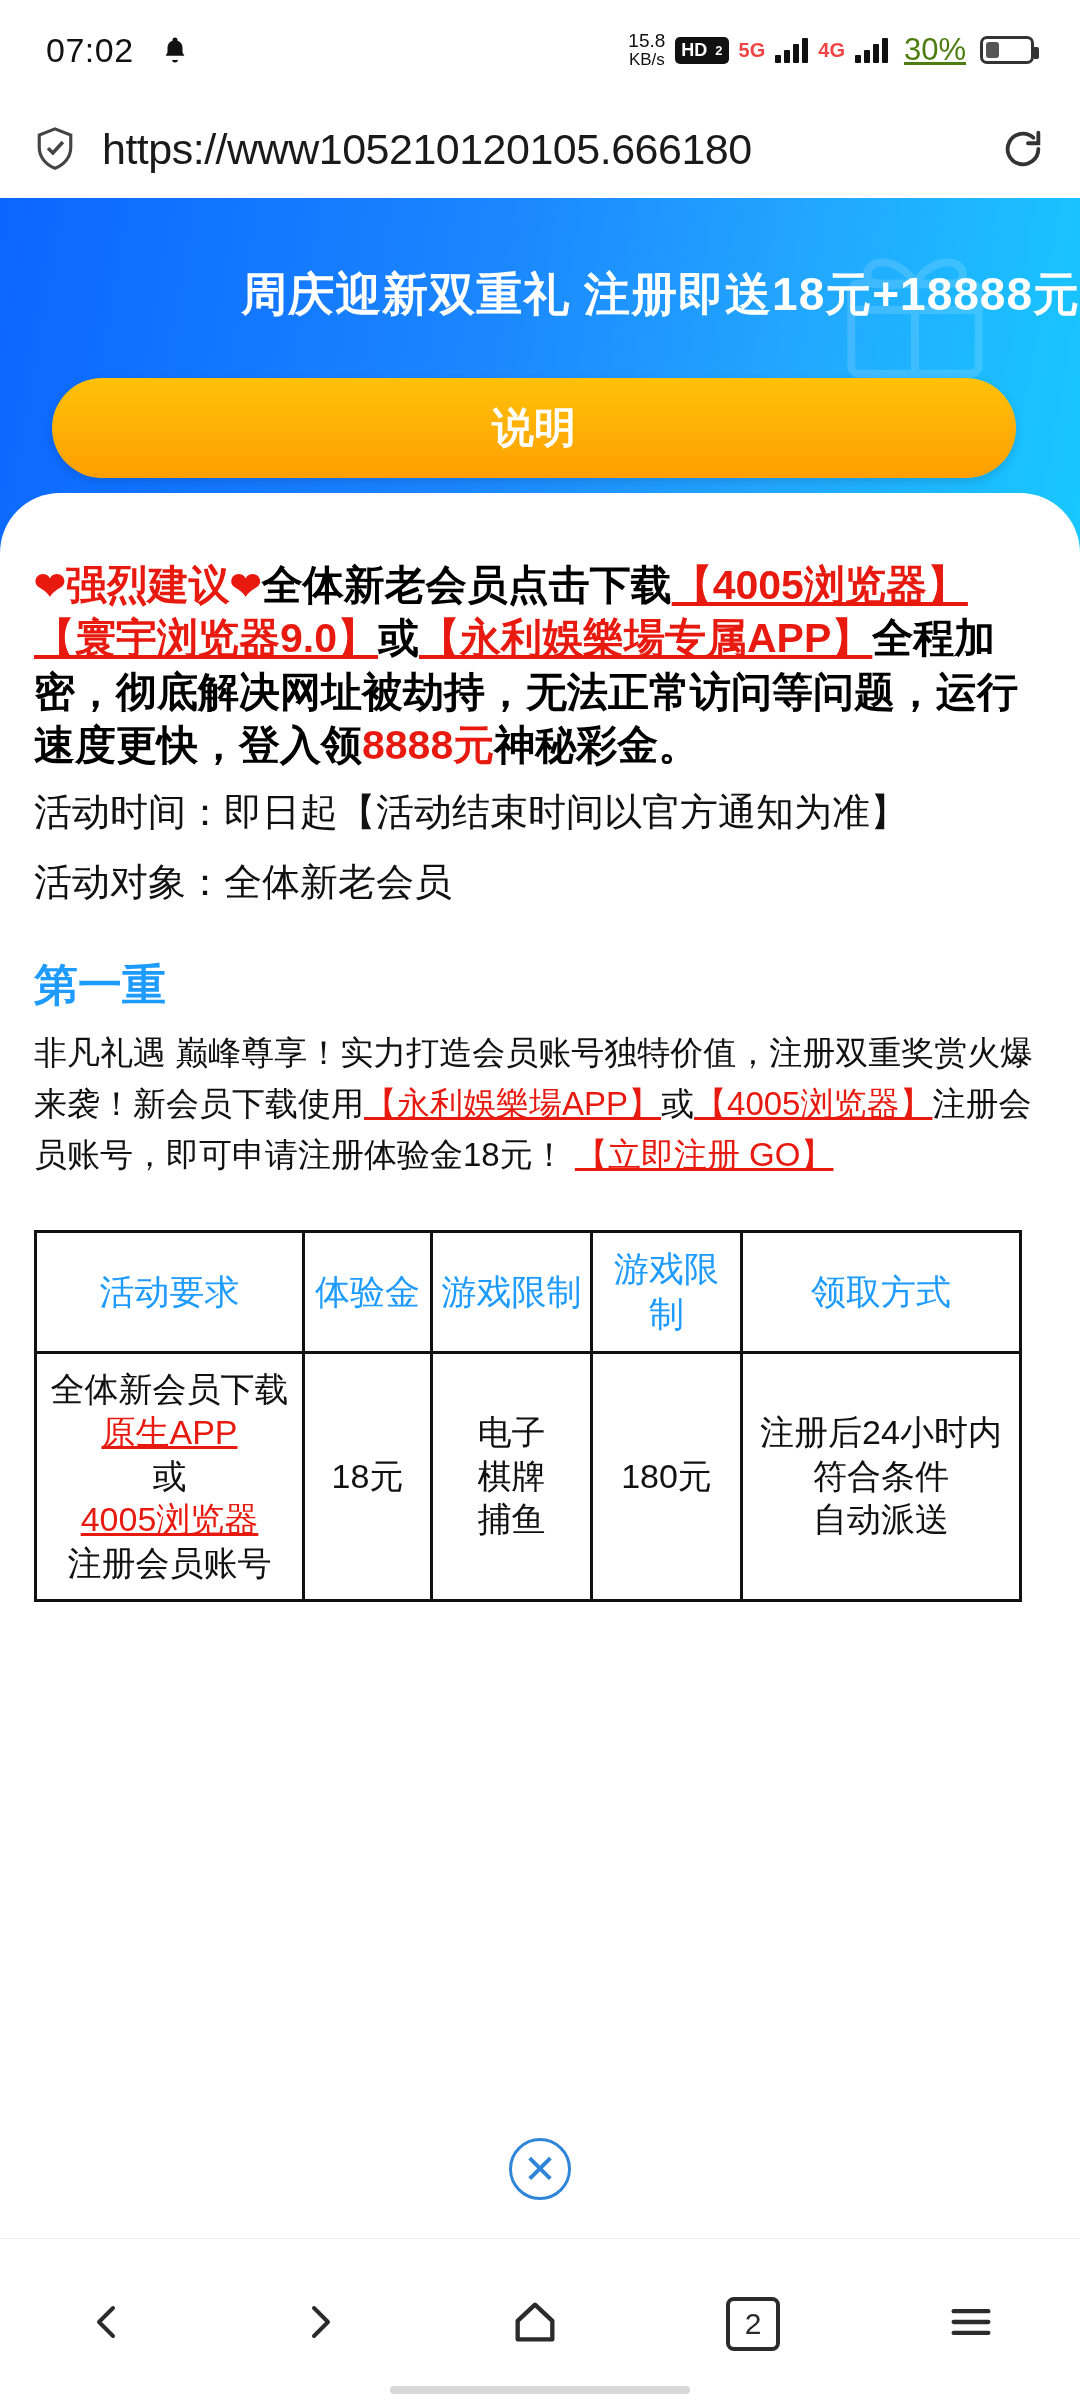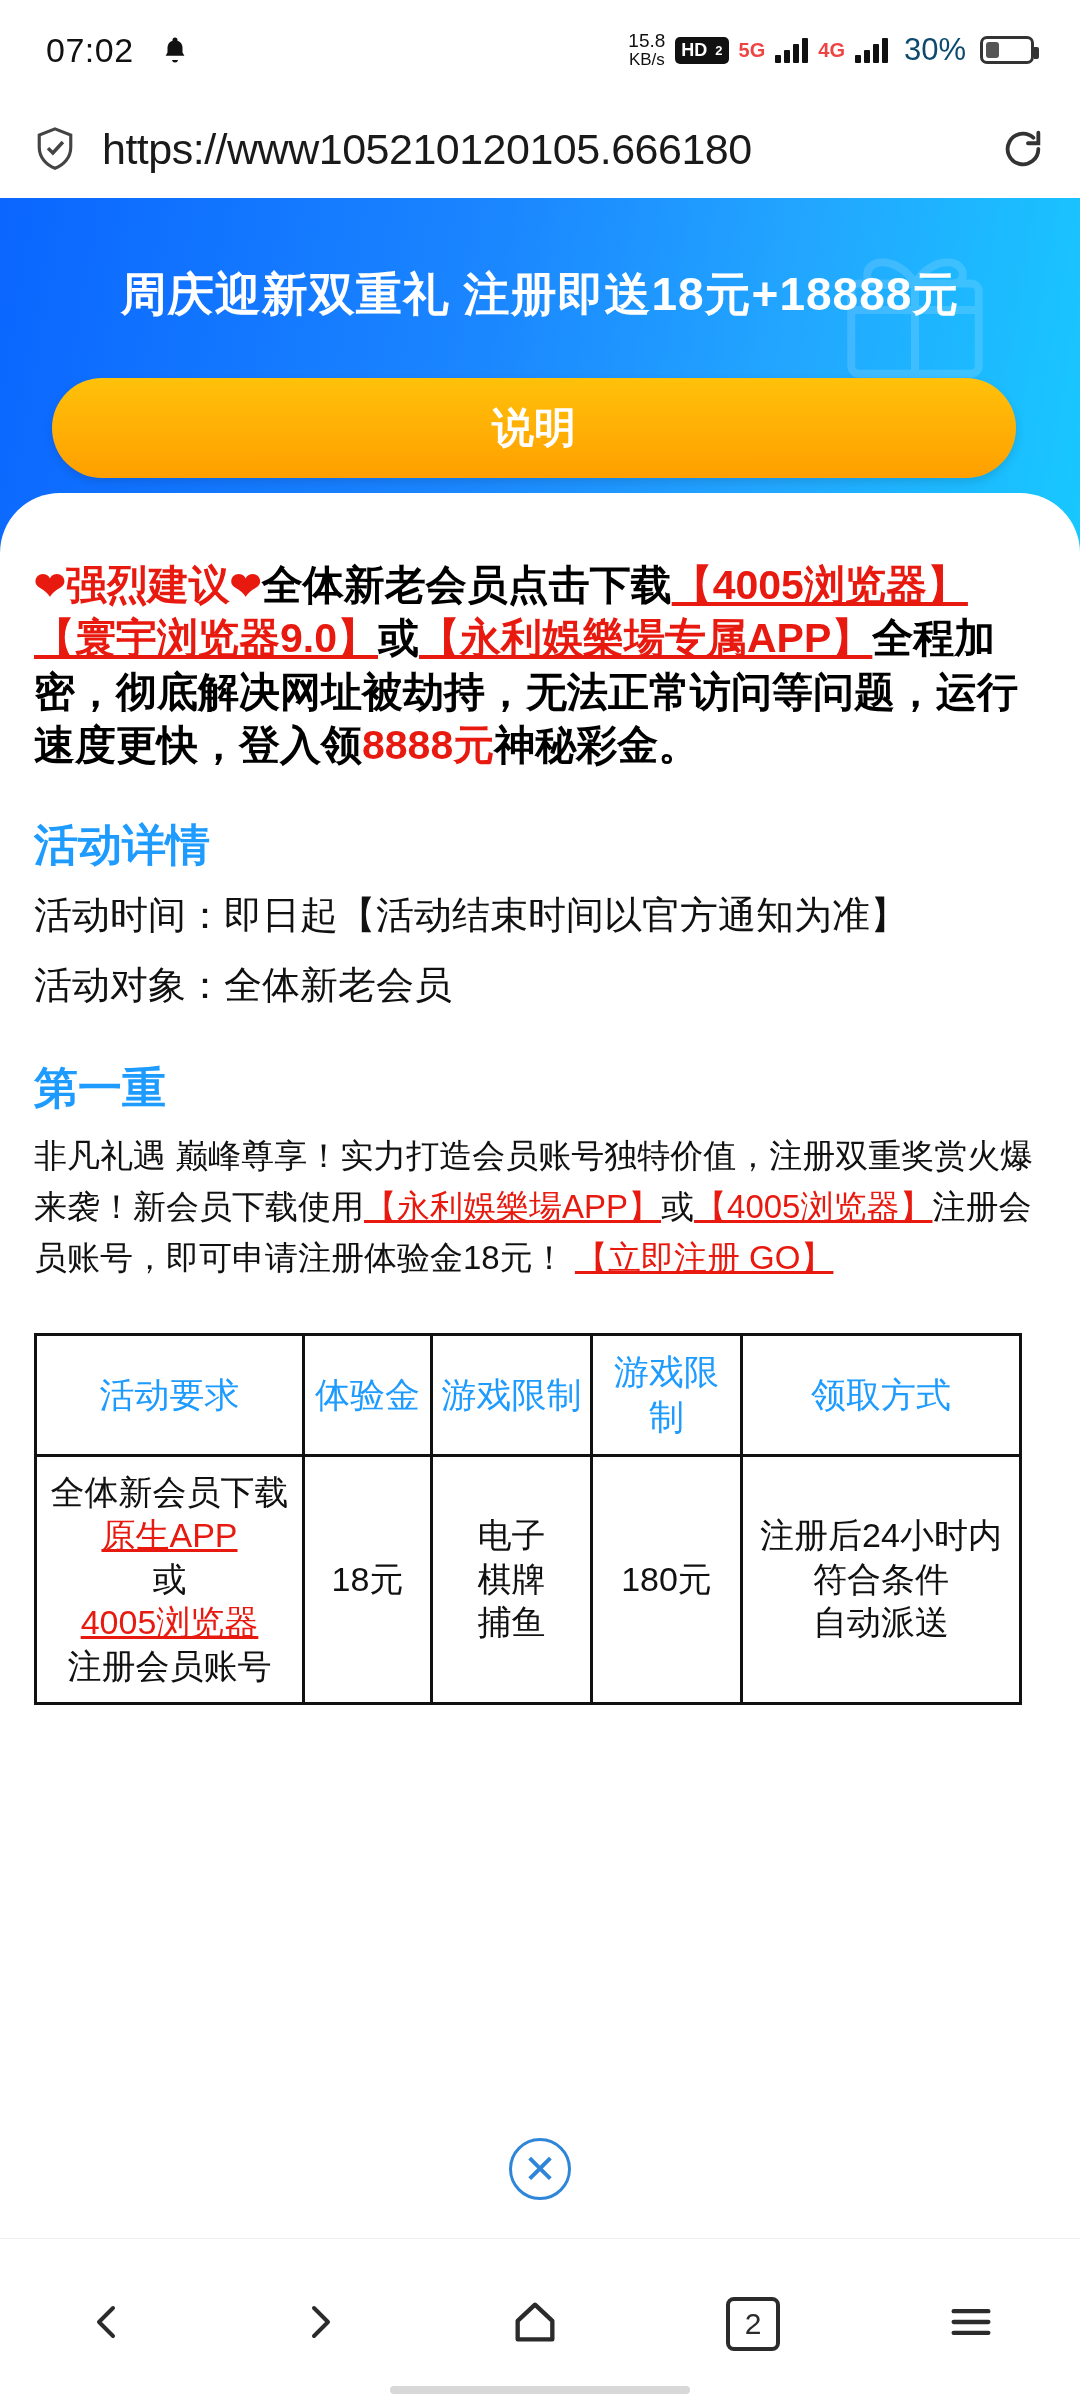--- a/index.html
+++ b/index.html
@@ -32,21 +32,21 @@
   .badge-box {
     background: #111; color: #fff; font-size: 18px; font-weight: 700;
     border-radius: 5px; padding: 3px 6px; display:flex; align-items:center; gap:8px;
   }
   .badge-box sub { font-size: 13px; }
   .net-label { font-size: 20px; color:#ef4444; font-weight:600; }
   .bars { display: flex; align-items: flex-end; gap: 3px; height: 26px; }
   .bars i { width: 6px; background: #111; display: block; border-radius: 1px;}
   .bars i:nth-child(1){height:8px}.bars i:nth-child(2){height:13px}
   .bars i:nth-child(3){height:19px}.bars i:nth-child(4){height:25px}
-  .batt-pct { font-size: 31px; color: #0c4a6e; margin-left: 6px;}
+  .batt-pct { font-size: 31px; color: #4d7c0f; margin-left: 6px; text-decoration: underline;}
   .batt {
     width: 54px; height: 28px; border: 3px solid #333; border-radius: 7px;
     position: relative; margin-left: 4px;
   }
   .batt:after{content:"";position:absolute;right:-8px;top:8px;width:5px;height:12px;background:#333;border-radius:0 2px 2px 0;}
   .batt span{position:absolute;left:3px;top:3px;bottom:3px;width:28%;background:#555;border-radius:3px;}
 
   
   .urlbar {
     height: 98px; display: flex; align-items: center; padding: 0 34px; gap: 26px;
@@ -64,21 +64,21 @@
     position: relative;
     height: 355px;
     background: linear-gradient(100deg,#0a66ff 0%, #1b87ff 45%, #22a7ff 72%, #18c8ff 100%);
     overflow: hidden;
   }
   .banner .gift-watermark {
     position:absolute; right: 80px; top: 22px; opacity: .14;
   }
   .banner-title {
     position: absolute; top: 66px; left: 0; right: 0;
-    text-align: center; color: #fff; font-size: 46px; font-weight: 700;
+    text-align: right; color: #fff; font-size: 46px; font-weight: 700;
     letter-spacing: 1px;
   }
   .banner-btn {
     position: absolute; left: 52px; right: 64px; top: 180px; height: 100px;
     background: linear-gradient(180deg,#ffc10a 0%, #ff9f00 100%);
     border-radius: 50px; color: #fff; font-size: 42px; font-weight: 700;
     display: flex; align-items: center; justify-content: center;
     box-shadow: 0 4px 10px rgba(0,0,0,.12);
   }
   .banner-round {
@@ -227,21 +227,20 @@
   <div class="banner-btn">说明</div>
   <div class="banner-round"></div>
 </div>
 
 <div class="content">
 
   <div class="lead">
     <span class="heart">❤</span><span class="red">强烈建议</span><span class="heart">❤</span><span>全体新老会员点击下载</span><span class="red-u">【4005浏览器】【寰宇浏览器9.0】</span><span>或</span><span class="red-u">【永利娛樂場专属APP】</span><span>全程加密，彻底解决网址被劫持，无法正常访问等问题，运行速度更快，登入领</span><span class="red">8888元</span><span>神秘彩金。</span>
   </div>
 
-  <div class="sec-title">活动详情</div>
   <div class="para">活动时间：即日起【活动结束时间以官方通知为准】</div>
   <div class="para">活动对象：全体新老会员</div>
 
   <div class="sec-title">第一重</div>
   <div class="para big">
     <span>非凡礼遇 巅峰尊享！实力打造会员账号独特价值，注册双重奖赏火爆来袭！新会员下载使用</span><span class="ul-red">【永利娛樂場APP】</span><span>或</span><span class="ul-red">【4005浏览器】</span><span>注册会员账号，即可申请注册体验金18元！</span>&nbsp;<span class="ul-red">【立即注册 GO】</span>
   </div>
 
   <table class="promo">
     <thead>

